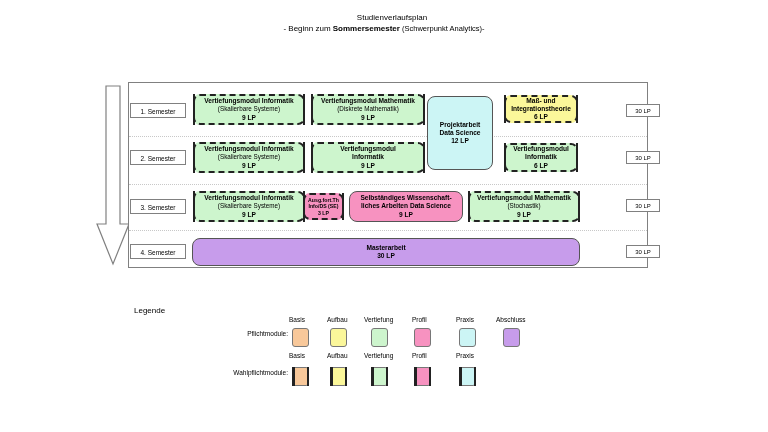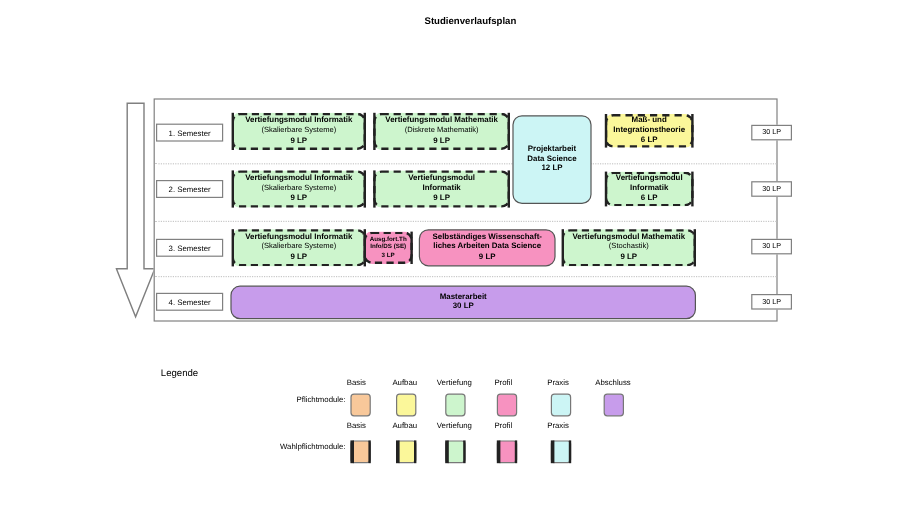--- a/index.html
+++ b/index.html
@@ -7,21 +7,21 @@
     width:768px;height:432px;
     background:#ffffff;
     font-family:"Liberation Sans", sans-serif;
     color:#000;
     overflow:hidden;
     position:relative;
   }
   .title-block{
     position:absolute;left:0;top:12px;width:768px;text-align:center;
   }
-  .title-main{font-size:8px;font-weight:bold;line-height:11px;margin-left:16px;}
+  .title-main{font-size:8px;font-weight:normal;line-height:11px;margin-left:16px;}
   .title-sub{font-size:8px;line-height:11px;}
   .title-sub b{font-weight:bold;}
   .title-sub .small{font-size:7.5px;}
 
   
   .frame{
     position:absolute;left:128px;top:82px;width:520px;height:186px;
     border:1px solid #808080;background:#ffffff;box-sizing:border-box;
   }
   .rowline{
@@ -105,20 +105,21 @@
     content:"";position:absolute;top:-1px;bottom:-1px;width:2.5px;background:#222;
   }
   .sw.w::before{left:-1px;}
   .sw.w::after{right:-1px;}
 </style>
 </head>
 <body>
 
 <div class="title-block">
   <div class="title-main">Studienverlaufsplan</div>
+  <div class="title-sub"><span>- Beginn zum </span><b>Sommersemester</b><span class="small"> (Schwerpunkt Analytics)-</span></div>
 </div>
 
 <svg class="arrow" viewBox="0 0 34 182">
   <polygon points="10,2 24,2 24,140 33,140 17,180 1,140 10,140" fill="#ffffff" stroke="#808080" stroke-width="1.2"></polygon>
 </svg>
 
 <div class="frame"></div>
 <div class="rowline" style="top:136px;"></div>
 <div class="rowline" style="top:184px;"></div>
 <div class="rowline" style="top:230px;"></div>

